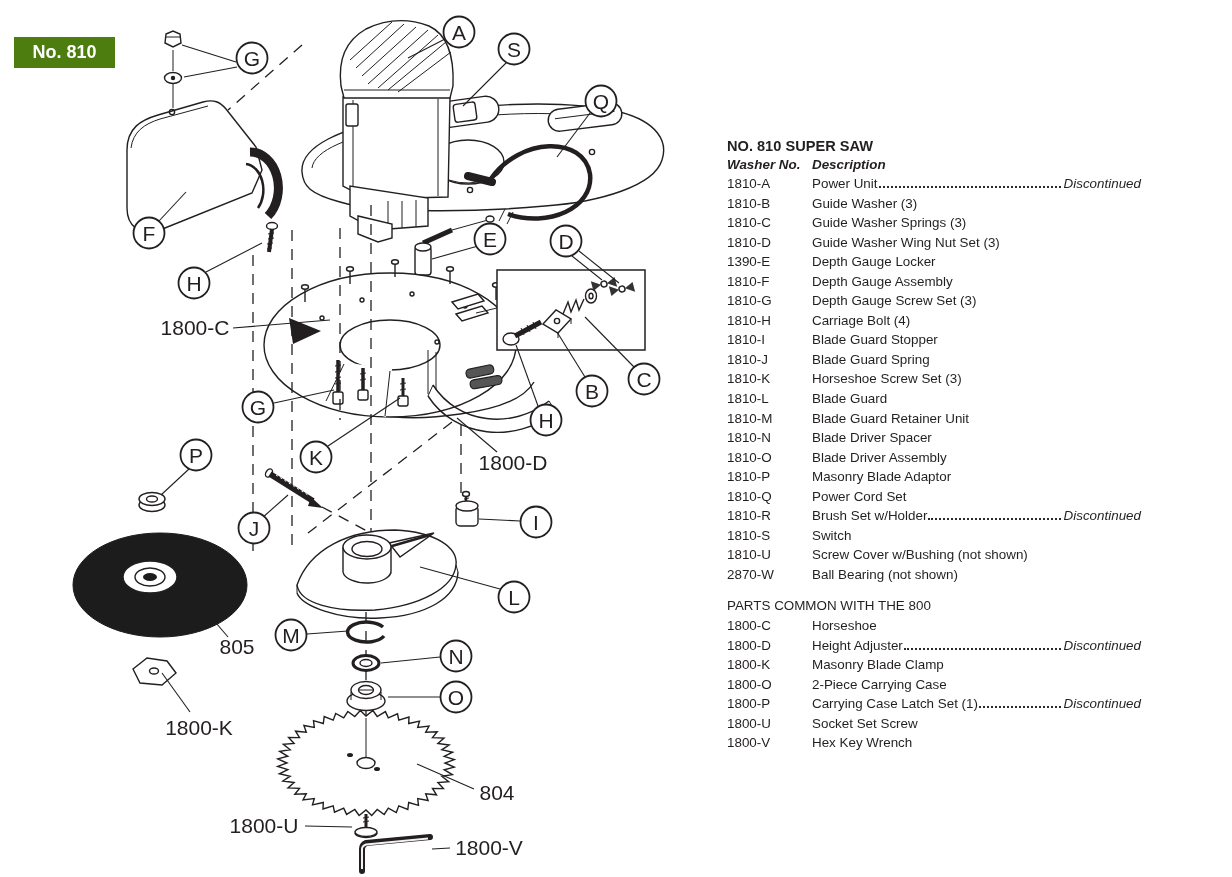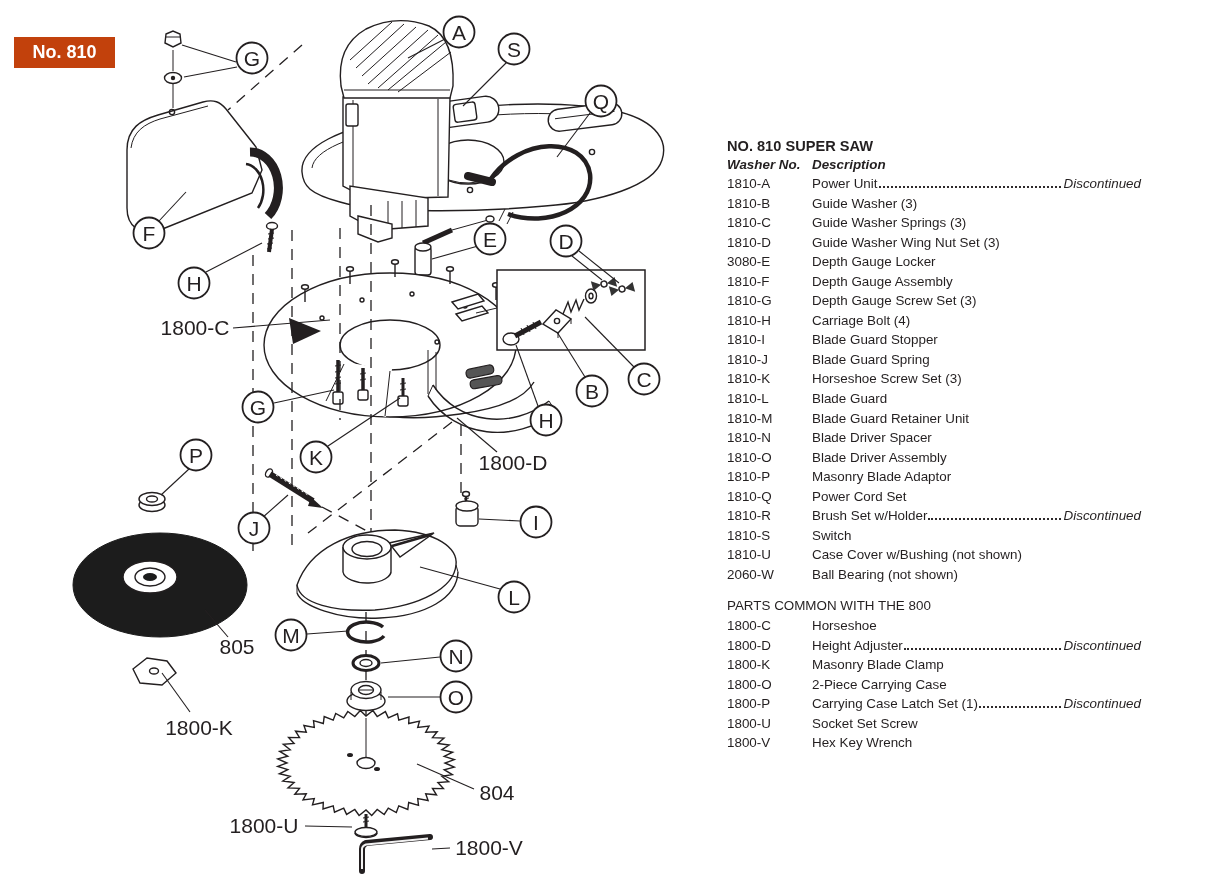--- a/index.html
+++ b/index.html
@@ -31,21 +31,21 @@
   .row .desc{white-space:nowrap;}
   .row .dots{flex:1;min-width:12px;border-bottom:2px dotted #2e2a2b;margin:0 3px 4px 1px;}
   .row .note{font-style:italic;white-space:nowrap;text-align:center;}
   .sechead{margin-top:12px;white-space:nowrap;}
 </style>
 </head>
 <body>
 
 <div id="page">
 
-  <div id="badge" style="background: #c2410c; color: rgb(255, 255, 255);">No. 810</div>
+  <div id="badge" style="background: #4d7c0f; color: rgb(255, 255, 255);">No. 810</div>
 
   <svg id="diagram" width="710" height="877" viewBox="0 0 710 877">
 
     <g>
 
       <path class="ln" d="M302,172 C300,146 342,128 398,118 C470,104 560,98 620,112 C658,122 668,142 662,160 C654,186 600,202 545,206 C480,212 380,214 340,202 C310,194 303,186 302,172 Z"></path>
       <path class="thin" d="M312,168 C314,150 350,136 400,127 C468,114 556,108 612,120"></path>
       <ellipse class="ln" cx="468" cy="162" rx="36" ry="22"></ellipse>
       <path class="thin" d="M436,172 A36,22 0 0 0 500,170"></path>
       <circle class="str" cx="416" cy="142" r="2.6"></circle>
@@ -450,21 +450,21 @@
         </div>
         <div class="row">
           <span class="no">1810-C</span>
           <span class="desc">Guide Washer Springs (3)</span>
         </div>
         <div class="row">
           <span class="no">1810-D</span>
           <span class="desc">Guide Washer Wing Nut Set (3)</span>
         </div>
         <div class="row">
-          <span class="no">3080-E</span>
+          <span class="no">1390-E</span>
           <span class="desc">Depth Gauge Locker</span>
         </div>
         <div class="row">
           <span class="no">1810-F</span>
           <span class="desc">Depth Gauge Assembly</span>
         </div>
         <div class="row">
           <span class="no">1810-G</span>
           <span class="desc">Depth Gauge Screw Set (3)</span>
         </div>
@@ -513,24 +513,24 @@
           <span class="desc">Brush Set w/Holder</span>
           <span class="dots"></span>
           <span class="note">Discontinued</span>
         </div>
         <div class="row">
           <span class="no">1810-S</span>
           <span class="desc">Switch</span>
         </div>
         <div class="row">
           <span class="no">1810-U</span>
-          <span class="desc">Case Cover w/Bushing (not shown)</span>
-        </div>
-        <div class="row">
-          <span class="no">2060-W</span>
+          <span class="desc">Screw Cover w/Bushing (not shown)</span>
+        </div>
+        <div class="row">
+          <span class="no">2870-W</span>
           <span class="desc">Ball Bearing (not shown)</span>
         </div>
         <div class="sechead">PARTS COMMON WITH THE 800</div>
         <div class="row">
           <span class="no">1800-C</span>
           <span class="desc">Horseshoe</span>
         </div>
         <div class="row">
           <span class="no">1800-D</span>
           <span class="desc">Height Adjuster</span>

